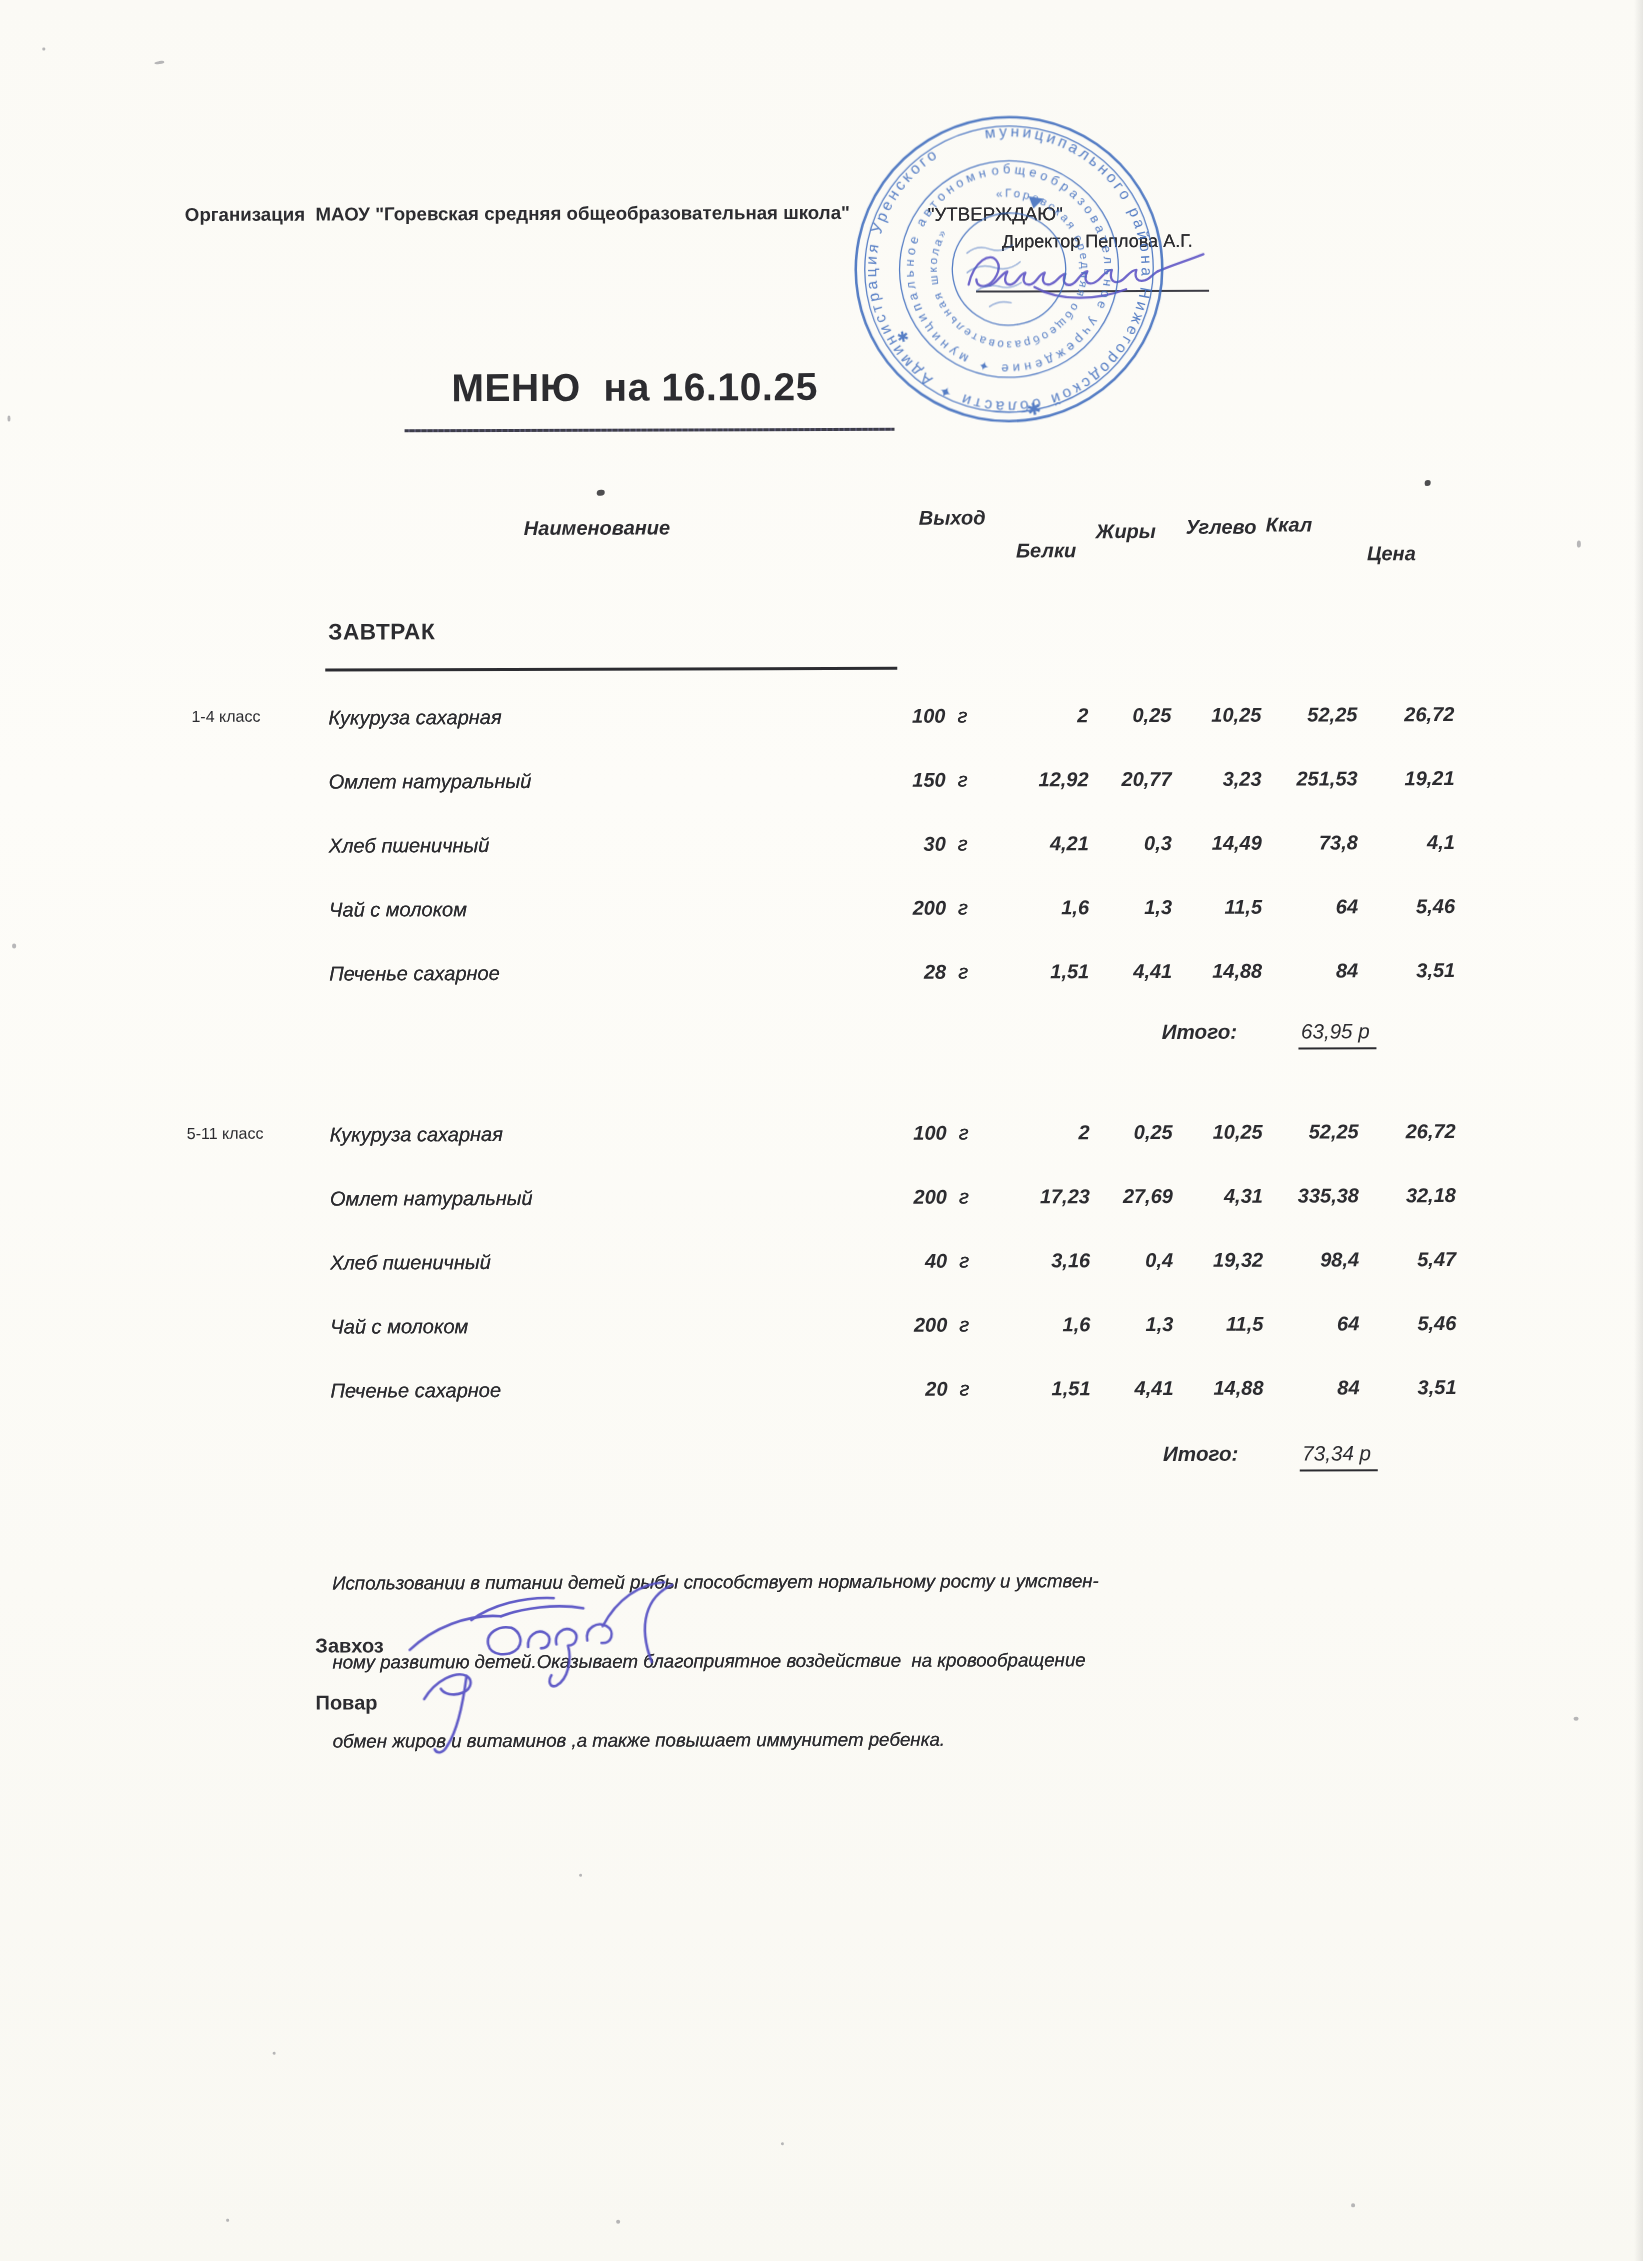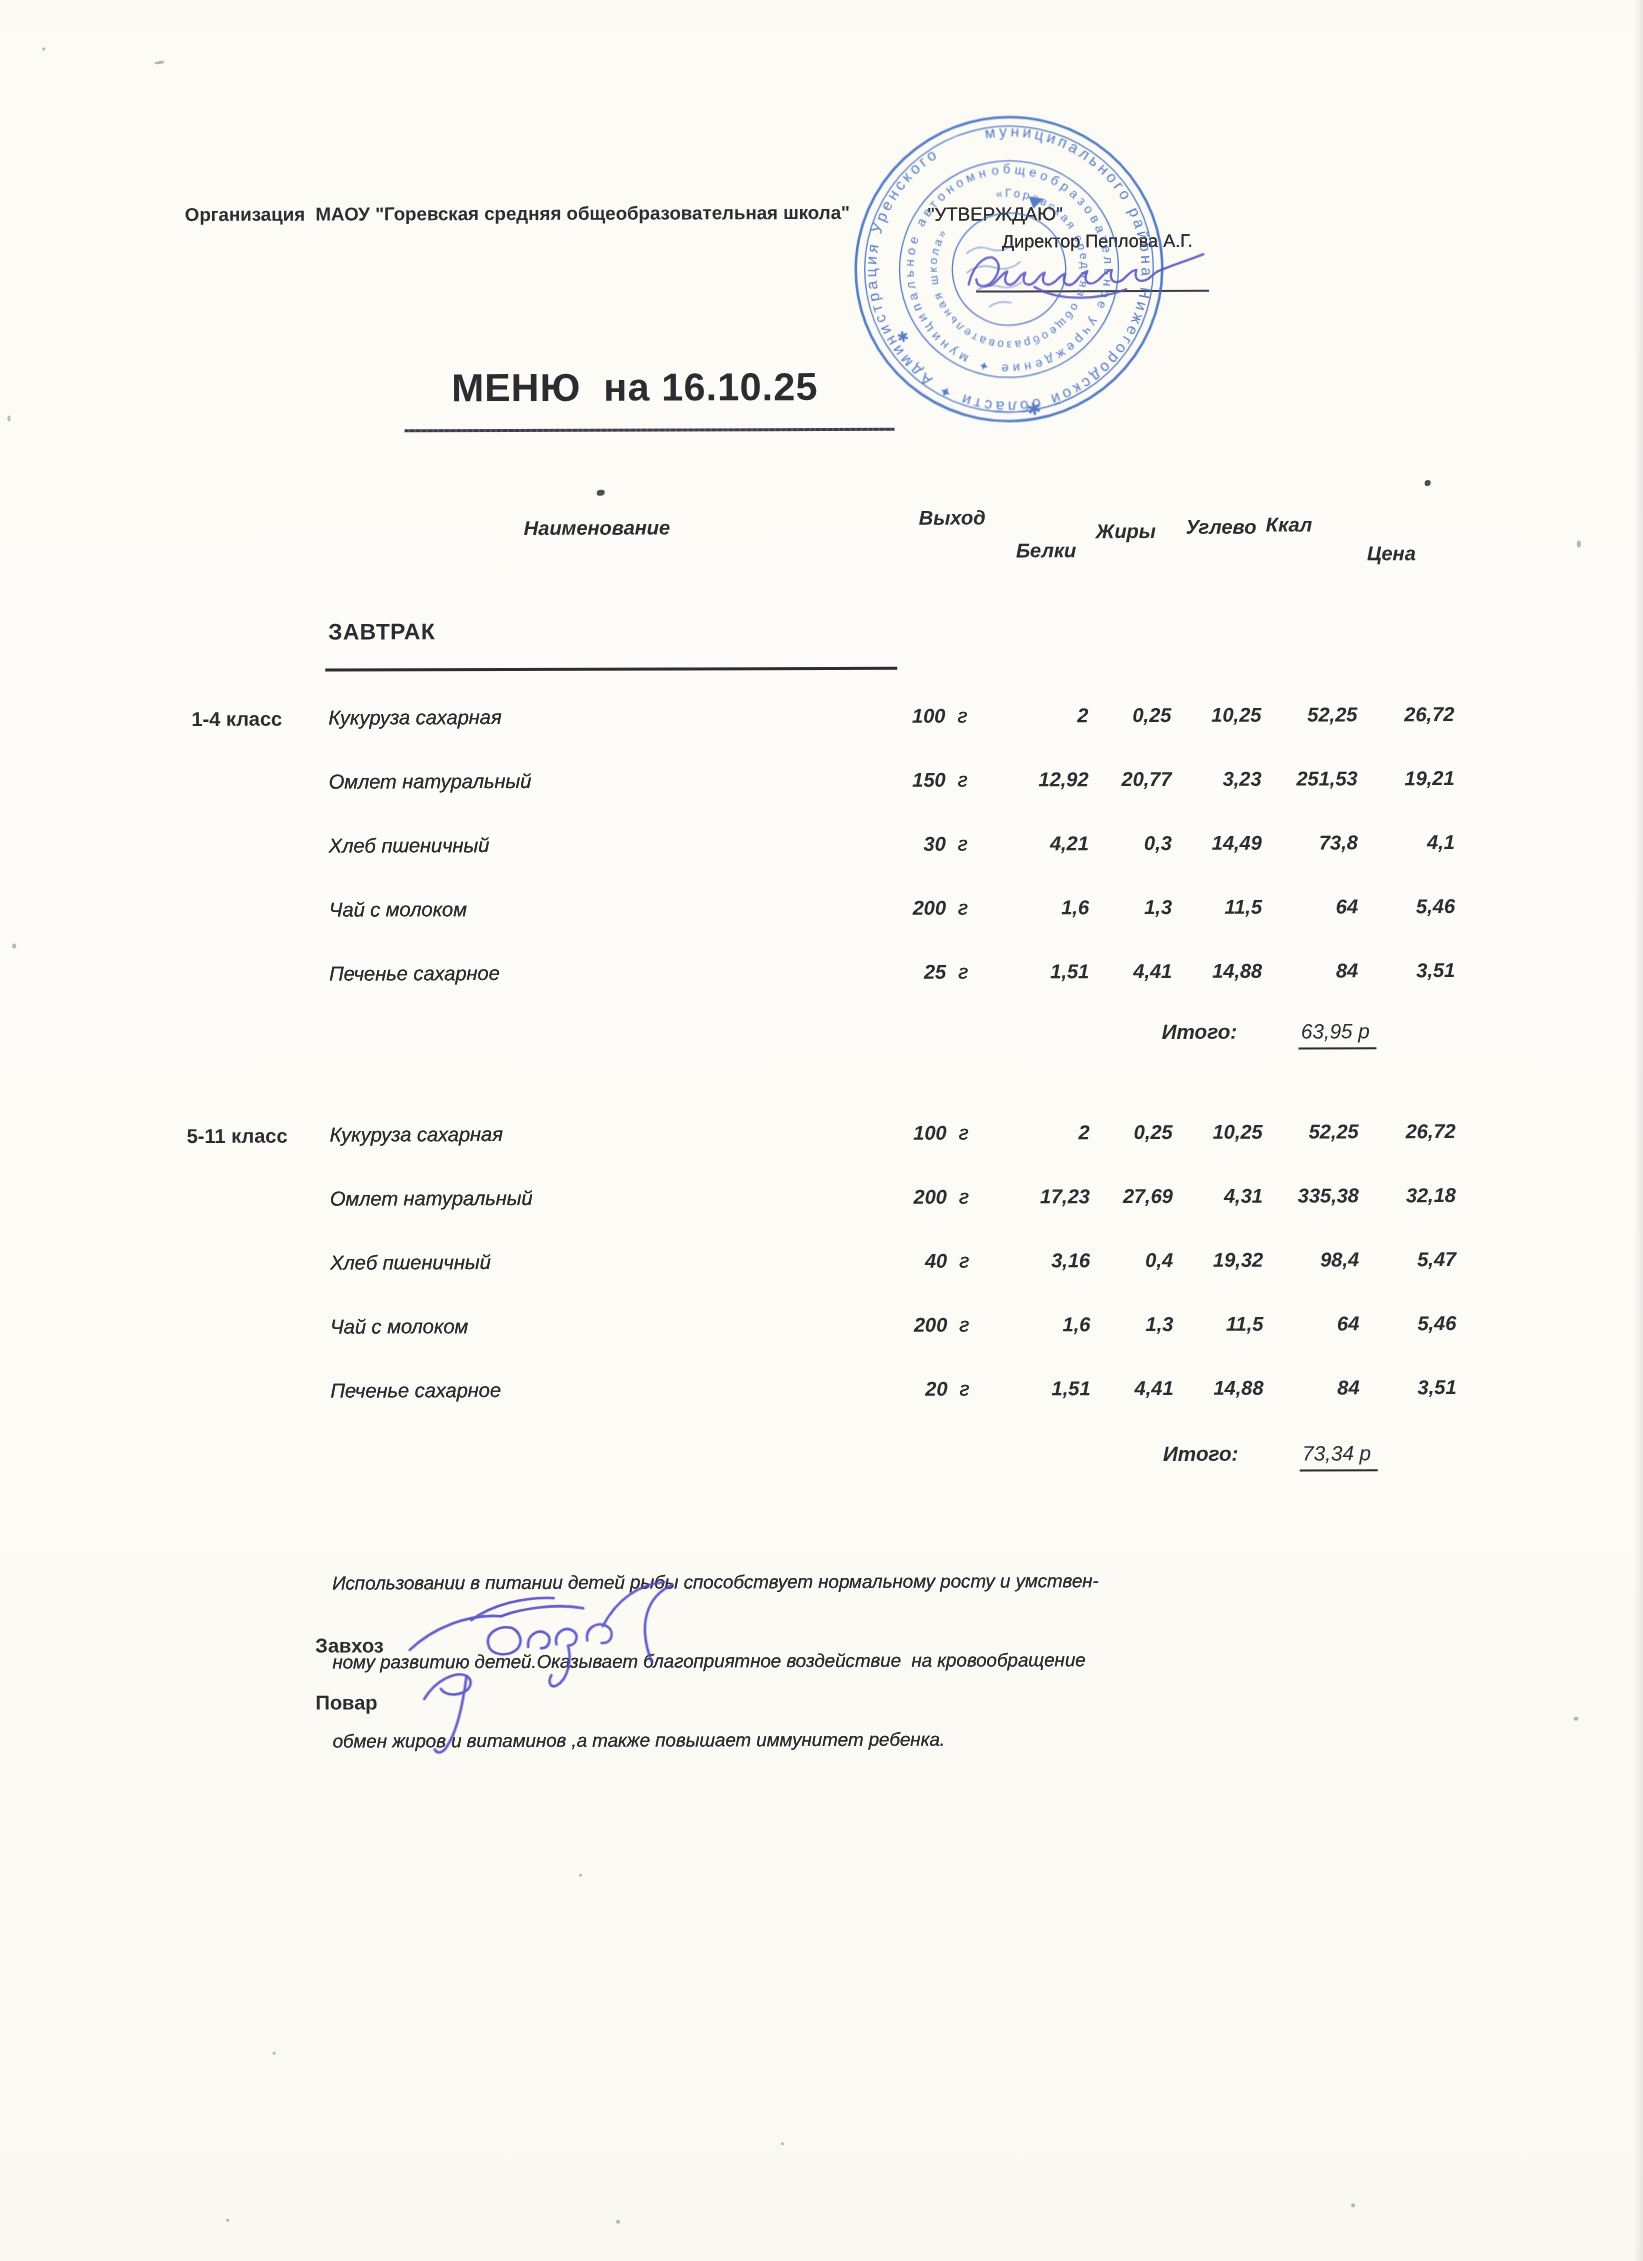--- a/index.html
+++ b/index.html
@@ -28,21 +28,21 @@
   .h-fat{left:1097px;top:521px;}
   .h-carb{left:1187px;top:517px;}
   .h-kcal{left:1267px;top:515px;}
   .h-price{left:1368px;top:512px;margin-top:32px;}
   
   .section{left:329px;top:618px;font-size:22.6px;font-weight:bold;letter-spacing:0.6px;}
   .section-underline{left:326px;top:667px;width:572px;height:2.6px;background:#2c2c31;}
   
   .group{position:absolute;left:0;width:1644px;}
   .g1{top:705px;} .g2{top:1122px;}
-  .glabel{position:absolute;left:192px;top:1.3px;font-weight:bold;font-size:20px;white-space:pre;}
+  .glabel{position:absolute;left:192px;top:1.3px;font-weight:normal;font-size:16px;white-space:pre;}
   .row{position:relative;height:64px;}
   .cell{position:absolute;top:0;font-size:20px;font-style:italic;white-space:pre;}
   .cname{left:329px;text-shadow:0 0 0.3px currentColor;}
   .num{font-weight:bold;text-align:right;}
   .cqty{left:793px;width:153px;}
   .cunit{left:958px;text-shadow:0 0 0.3px currentColor;}
   .cp{left:967px;width:122px;}
   .cf{left:1052px;width:120px;}
   .cc{left:1142px;width:120px;}
   .ck{left:1229px;width:129px;}
@@ -171,21 +171,21 @@
         <span class="cell num cqty">200</span>
         <span class="cell cunit">г</span>
         <span class="cell num cp">1,6</span>
         <span class="cell num cf">1,3</span>
         <span class="cell num cc">11,5</span>
         <span class="cell num ck">64</span>
         <span class="cell num cpr">5,46</span>
       </div>
       <div class="row">
         <span class="cell cname">Печенье сахарное</span>
-        <span class="cell num cqty">25</span>
+        <span class="cell num cqty">28</span>
         <span class="cell cunit">г</span>
         <span class="cell num cp">1,51</span>
         <span class="cell num cf">4,41</span>
         <span class="cell num cc">14,88</span>
         <span class="cell num ck">84</span>
         <span class="cell num cpr">3,51</span>
       </div>
     </div>
 
     <div class="total-line t1">

